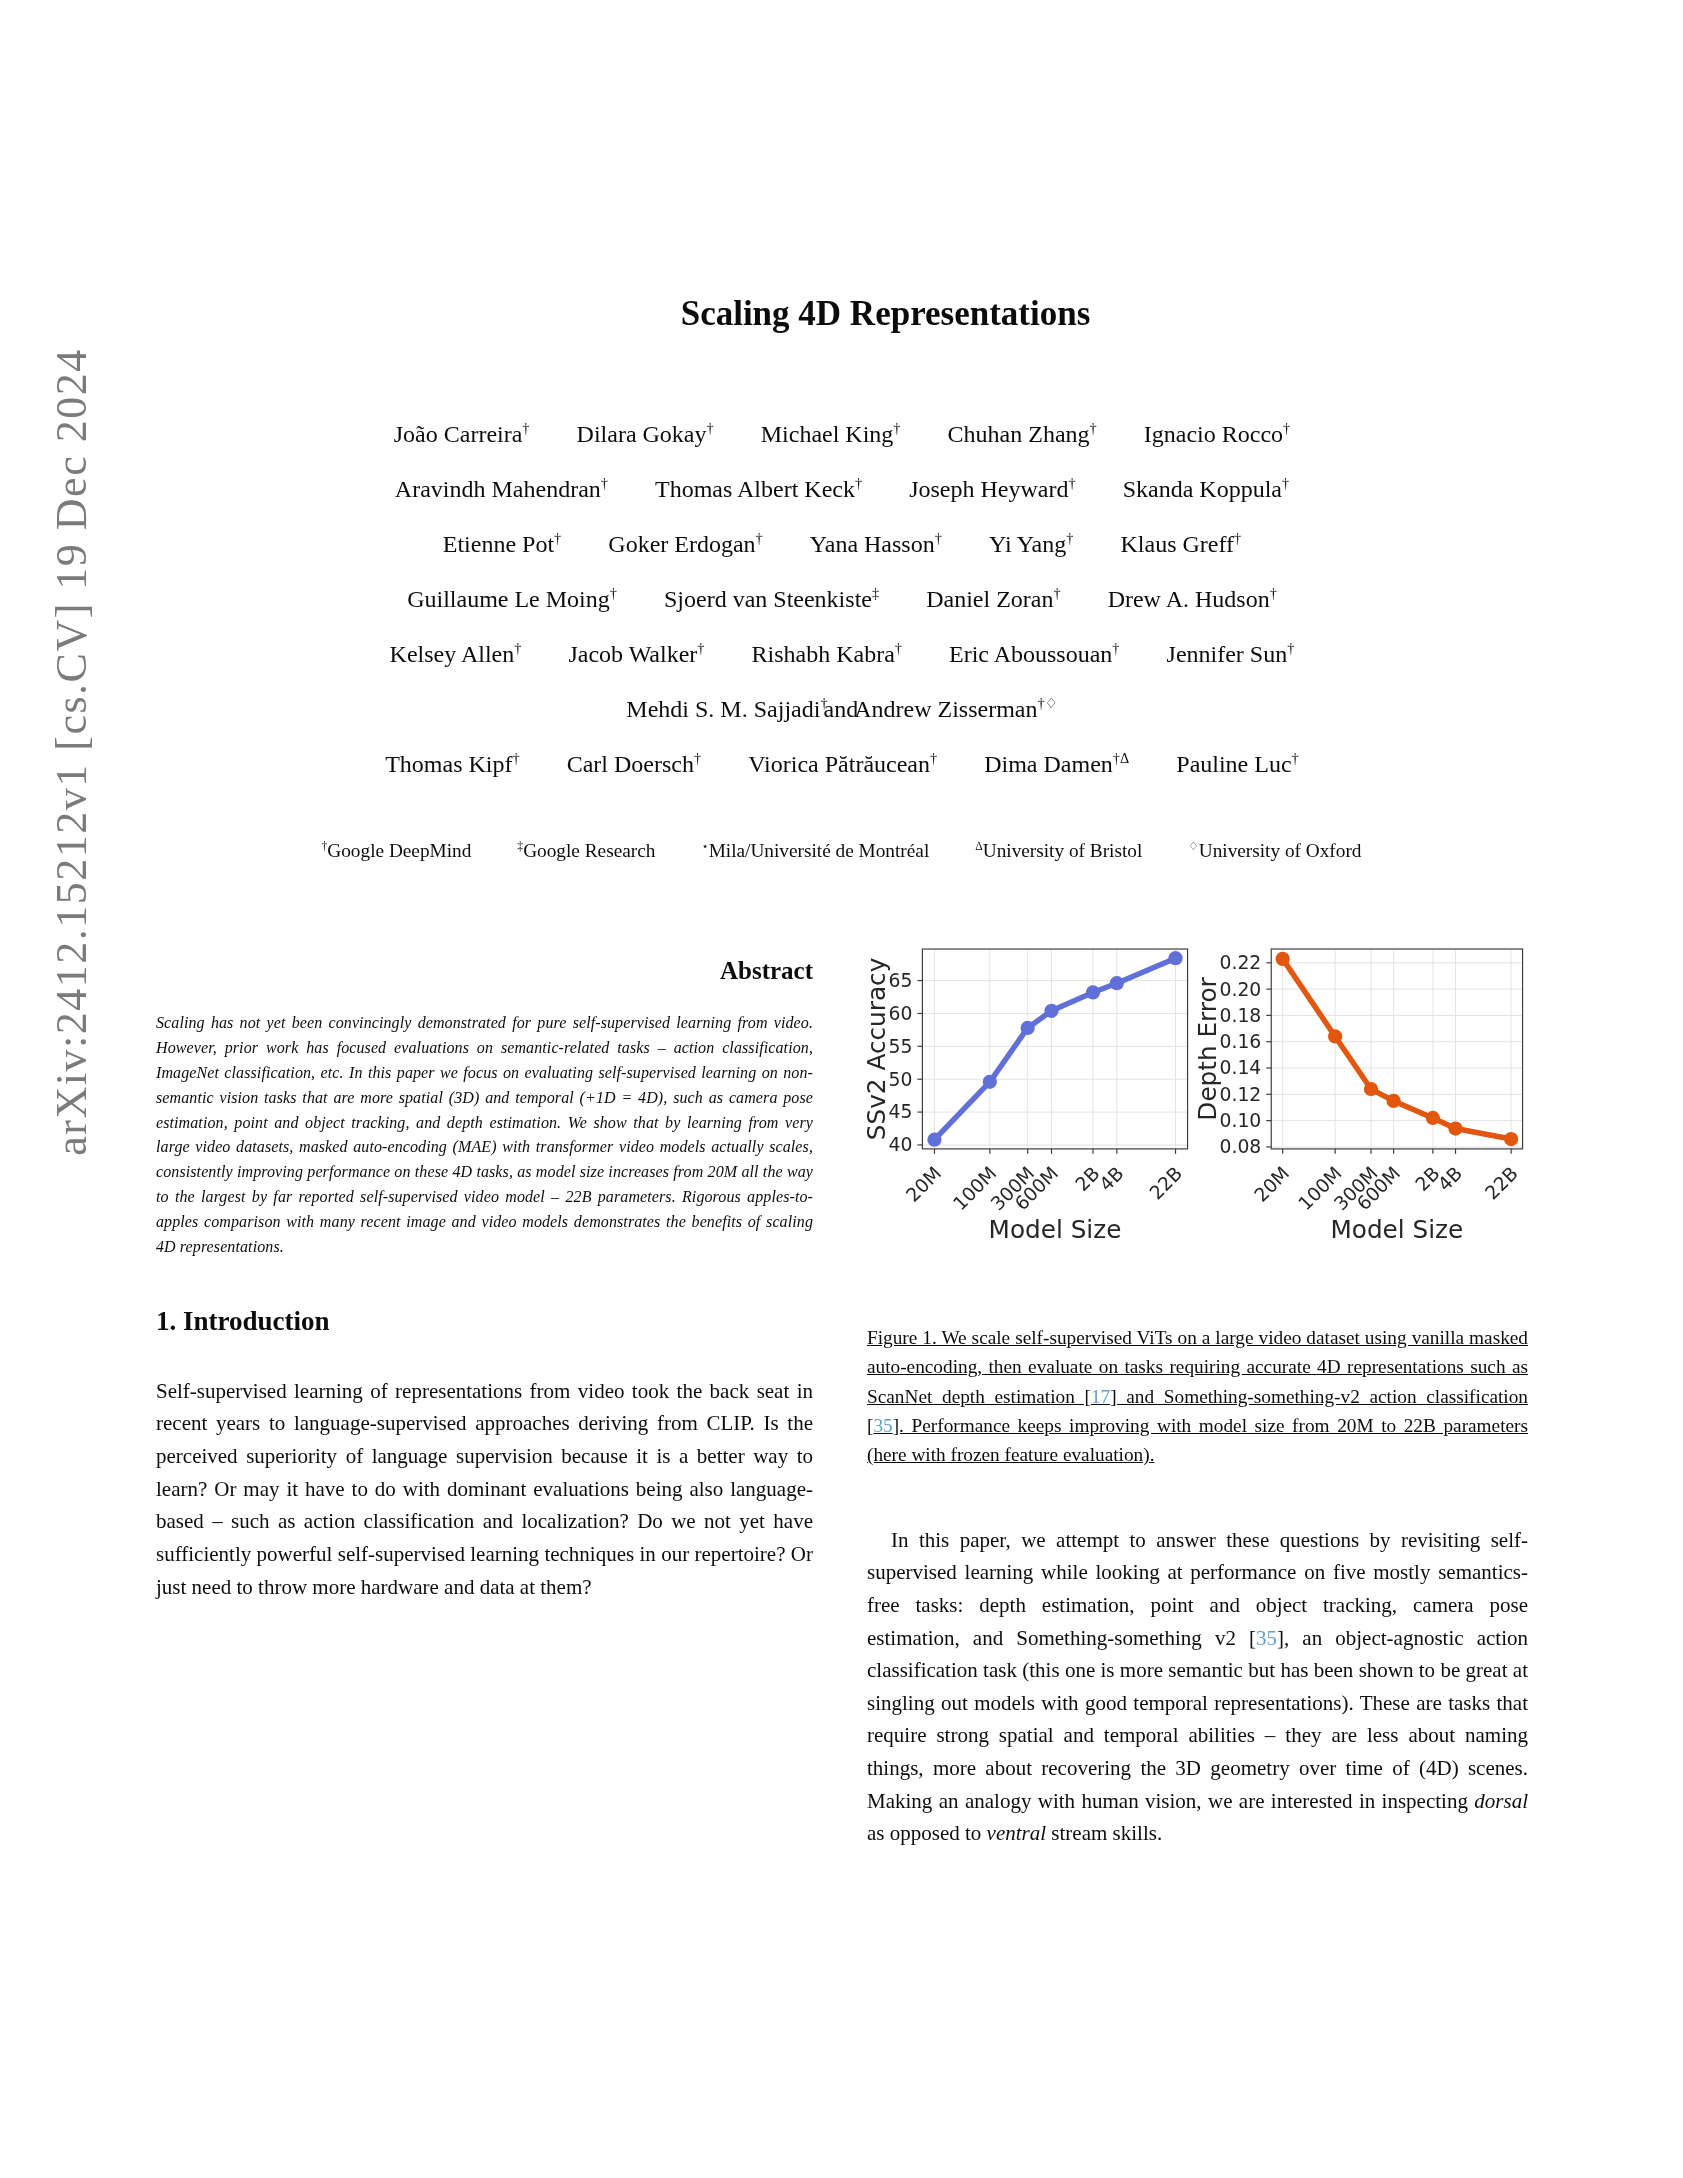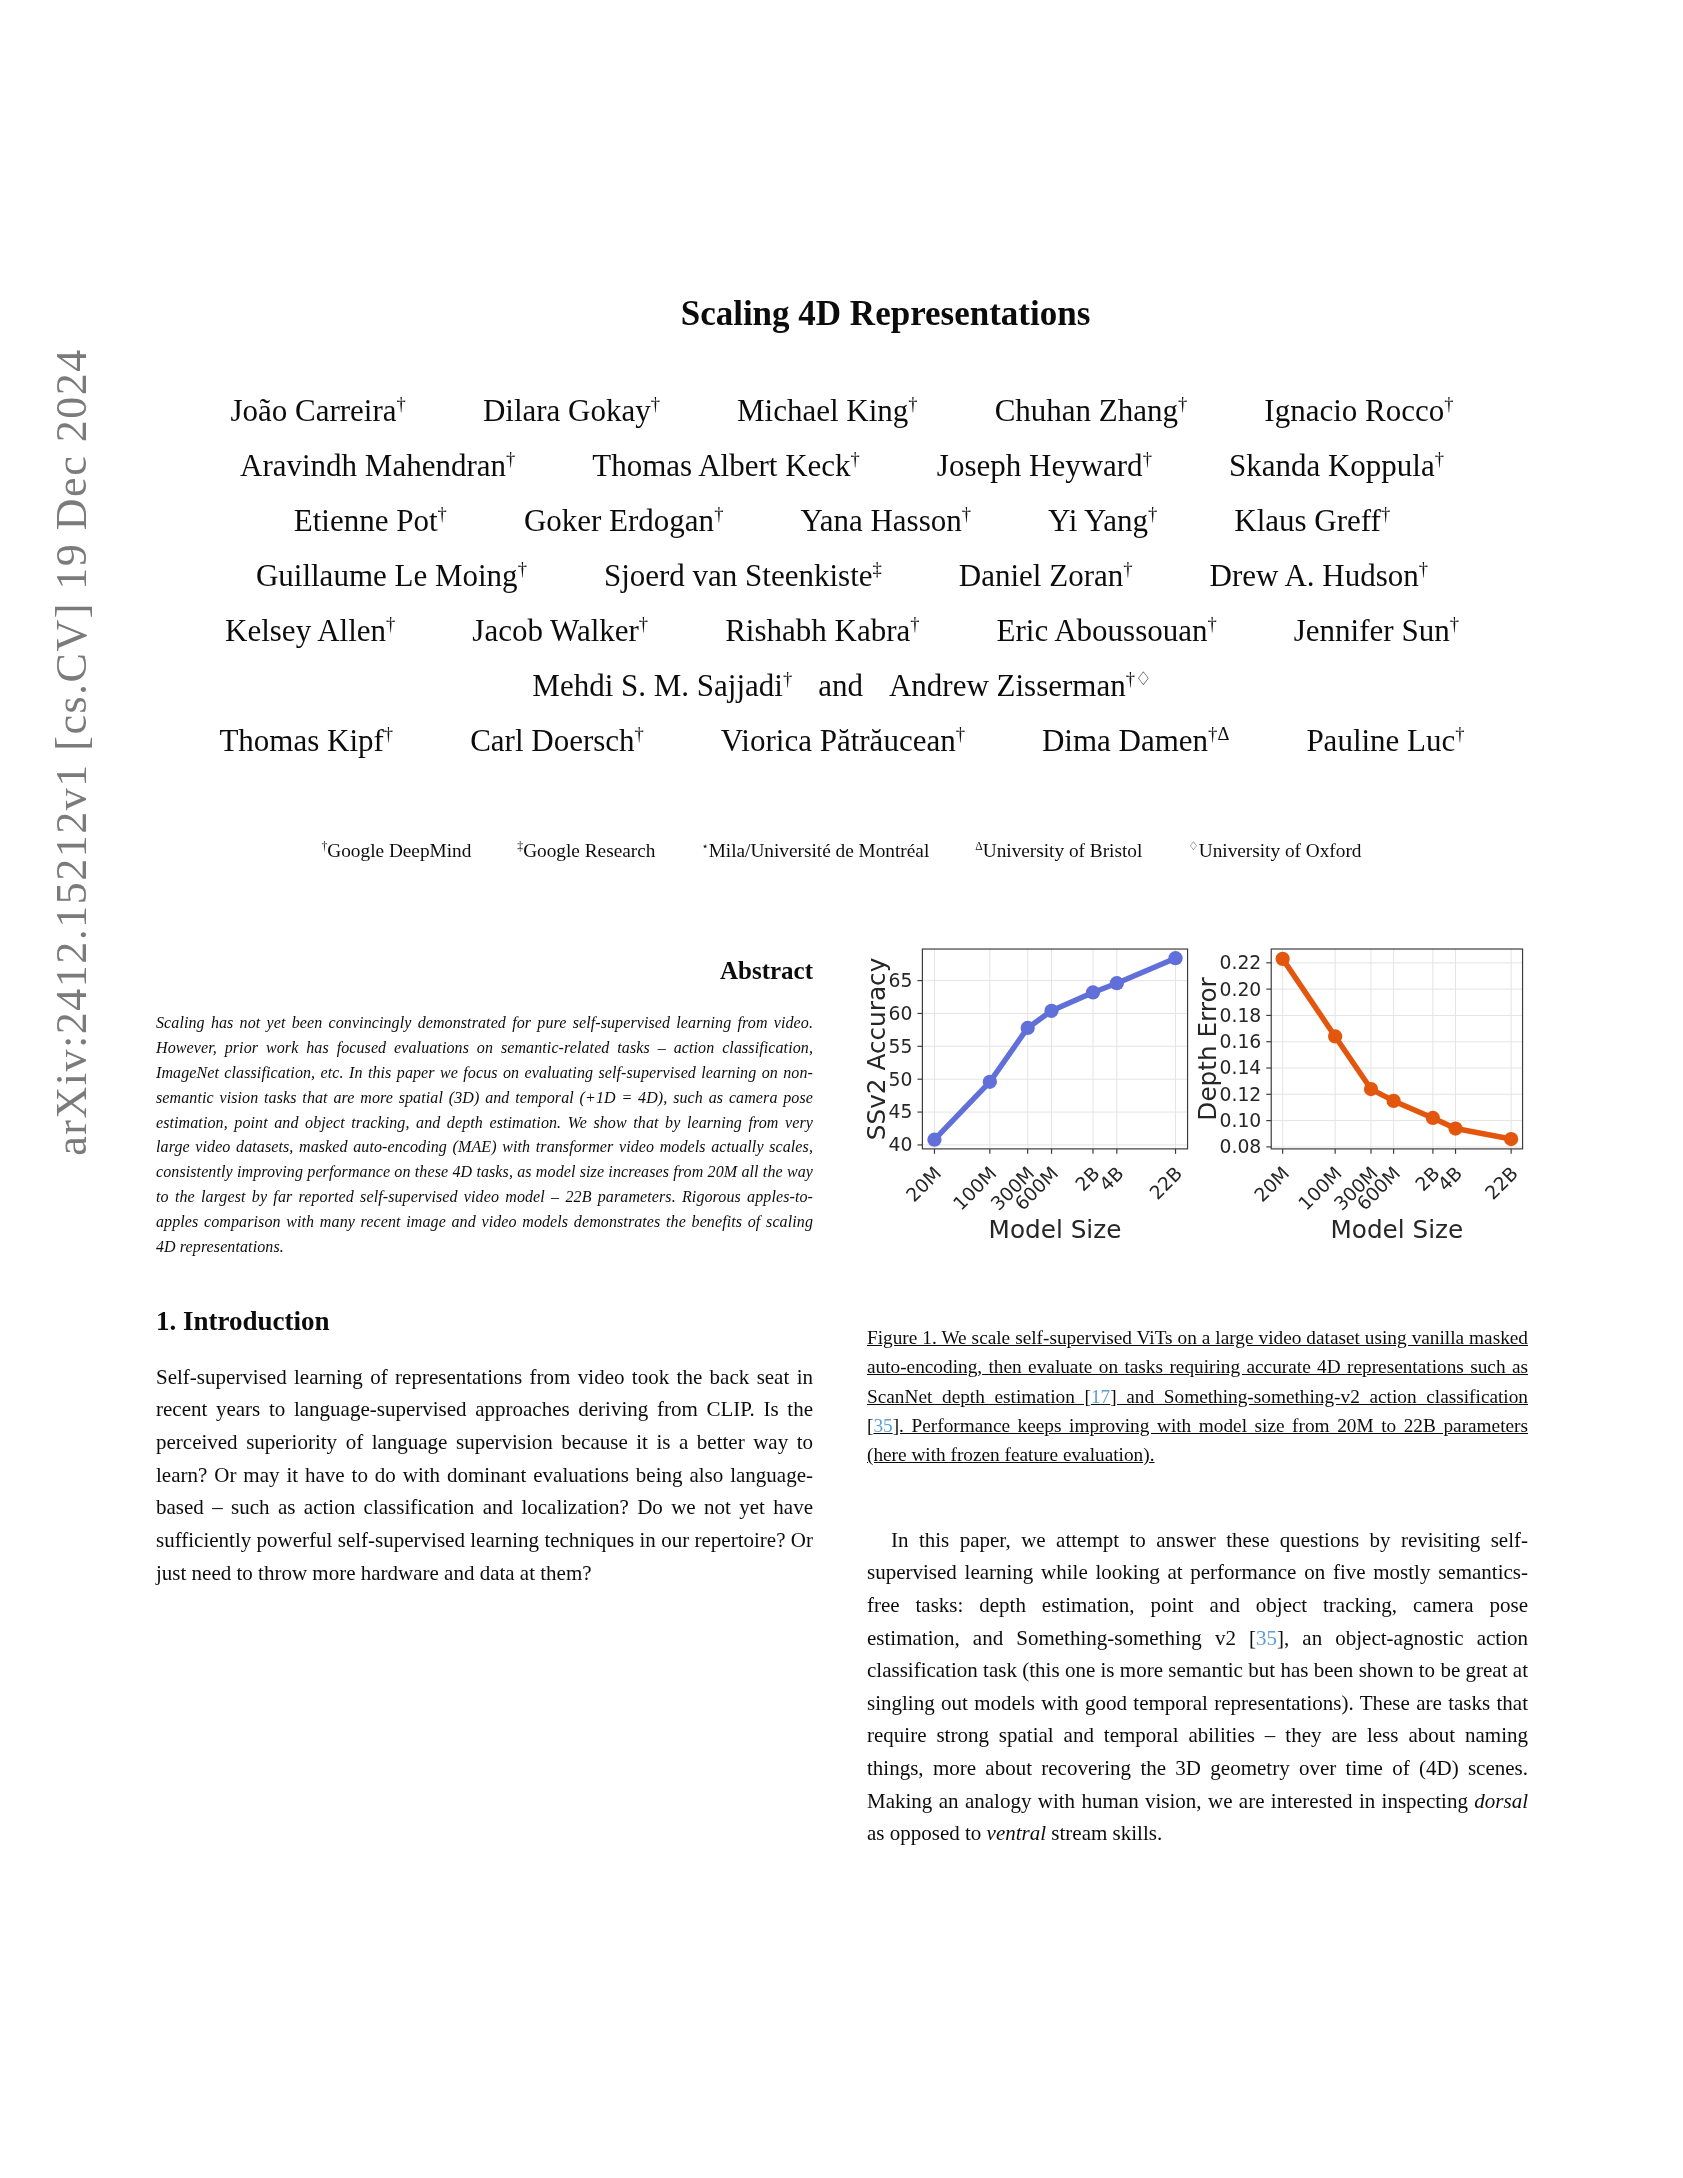--- a/index.html
+++ b/index.html
@@ -11,37 +11,37 @@
     position:absolute; top:752px; left:71px;
     transform:translate(-50%,-50%) rotate(-90deg);
     font-size:44px; color:#7b7b7b; white-space:nowrap; letter-spacing:1.5px;
   }
   .paper-title {
     position:absolute; top:271px; left:0; width:100%;
     text-align:center; font-size:35px; font-weight:bold;padding-left:44px;
   }
   .author-block { position:absolute; top:393px; left:149px; width:1386px; }
   .author-row {
-    display:flex; justify-content:center; align-items:flex-start;
-    gap:77px; height:55px; font-size:31px; white-space:nowrap;
+    display:flex; justify-content:center; align-items:flex-end;
+    gap:47px; height:55px; font-size:24px; white-space:nowrap;
   }
   .author-name sup, .affil sup { font-size:60%; vertical-align:super; line-height:0; }
   .and-word { margin:0 -51px; }
   .affiliations {
     position:absolute; top:840px; left:0; width:100%;
     display:flex; justify-content:center; gap:46px; font-size:19.3px; white-space:nowrap;
   }
   .col-left  { position:absolute; left:156px; top:943px; width:657px; }
   .col-right { position:absolute; left:867px; top:937px; width:661px; }
   .abstract-heading { text-align:right; font-size:25px; font-weight:bold; margin:14px 0 26px 0; }
   .abstract-text {
     font-style:italic; font-size:16px; line-height:1.555;
     text-align:justify; letter-spacing:0.1px;
   }
-  .section-heading { font-size:27px; font-weight:bold; margin:46px 0 24px 0; }
+  .section-heading { font-size:27px; font-weight:bold; margin:46px 0 38px 0; }
   .body-text { font-size:21px; line-height:1.555; text-align:justify; }
   .figure-charts { display:flex; gap:4px; }
   .figure-caption {
     margin-top:77px; font-size:19.3px; line-height:1.52; text-align:justify;text-decoration:underline;
   }
   .right-para { margin-top:54px; text-indent:24px; }
   .cite { color:#5f9ed1; }
   .it { font-style:italic; }
   svg text { font-family:"DejaVu Sans", sans-serif; fill:#262626; }
 </style>

